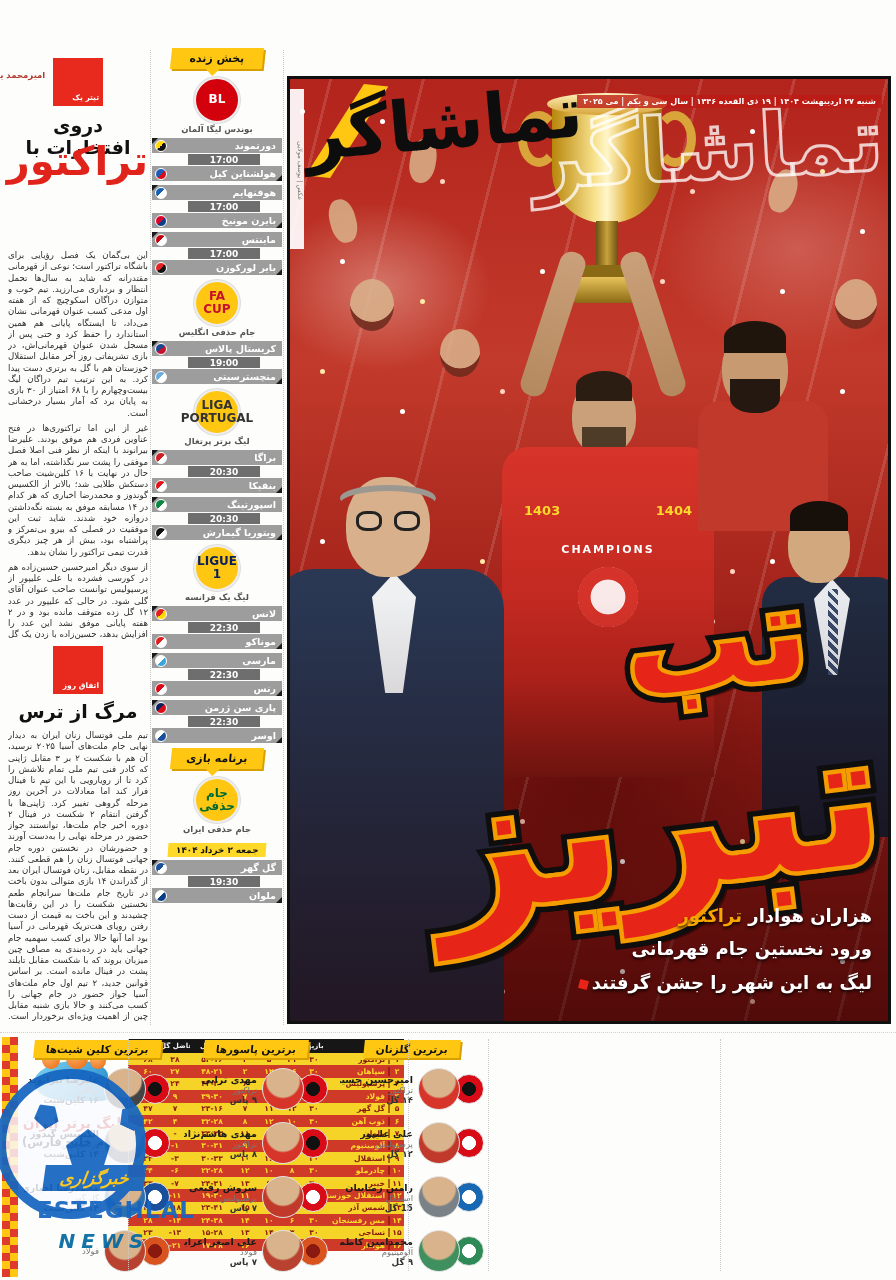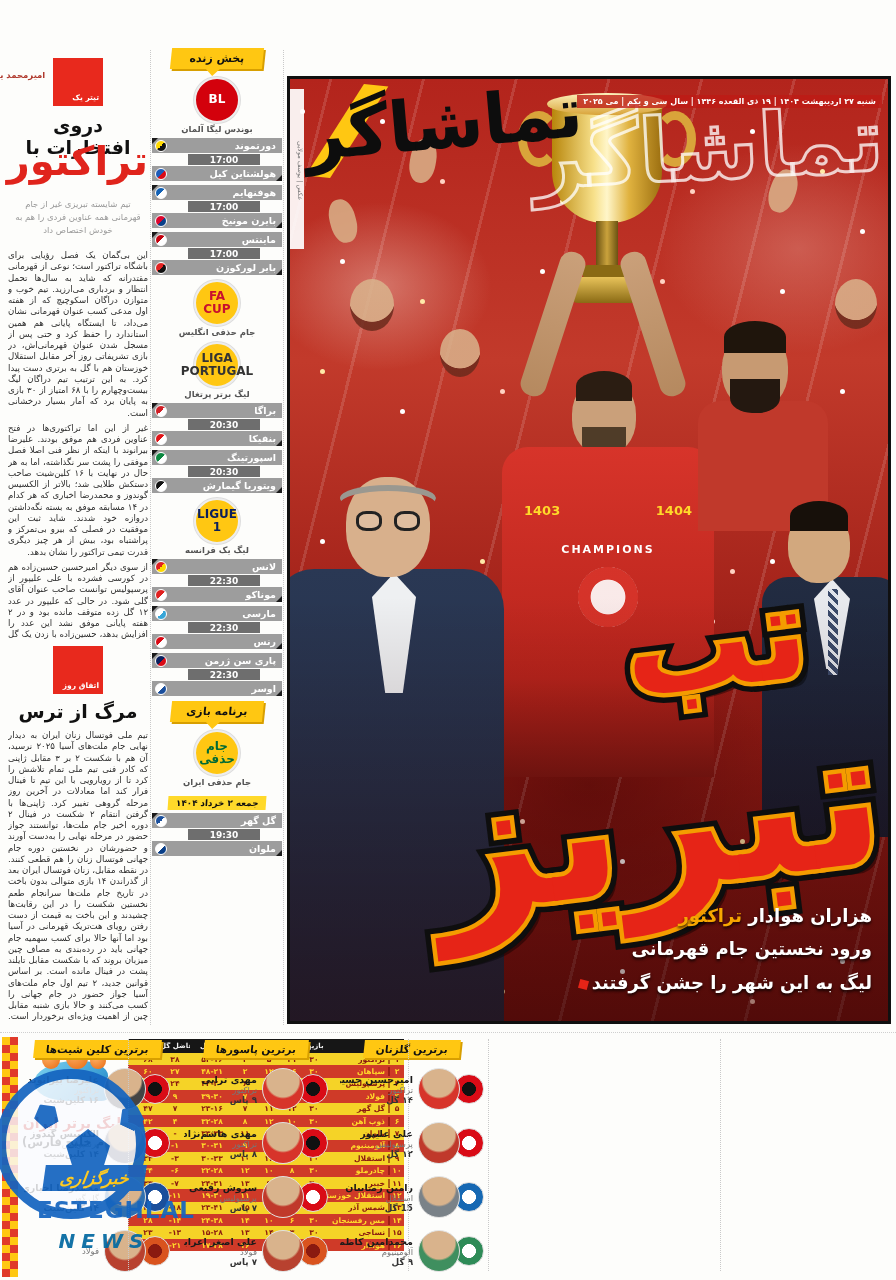--- a/index.html
+++ b/index.html
@@ -161,21 +161,20 @@
   <aside class="left-col">
     <div class="red-box kicker-box">
         <span>تیتر یک</span>
       </div>
     <div class="byline">
       <div class="bn">امیرمحمد یعقوب‌پور</div>
       <div class="br">روزنامه‌نگار</div>
     </div>
     <div class="lead-t1">دروی افتخارات با</div>
     <div class="lead-t2">تراکتور</div>
-    <div class="lead-sub">تیم شایسته تبریزی غیر از جام قهرمانی همه عناوین فردی را هم به خودش اختصاص داد</div>
     <div class="lead-body">
       <p>این بی‌گمان یک فصل رؤیایی برای باشگاه تراکتور است؛ نوعی از قهرمانی مقتدرانه که شاید به سال‌ها تحمل انتظار و بردباری می‌ارزید. تیم خوب و متوازن دراگان اسکوچیچ که از هفته اول مدعی کسب عنوان قهرمانی نشان می‌داد، تا ایستگاه پایانی هم همین استاندارد را حفظ کرد و حتی پس از مسجل شدن عنوان قهرمانی‌اش، در بازی تشریفاتی روز آخر مقابل استقلال خوزستان هم با گل به برتری دست پیدا کرد. به این ترتیب تیم دراگان لیگ بیست‌وچهارم را با ۶۸ امتیاز از ۳۰ بازی به پایان برد که آمار بسیار درخشانی است.</p>
       <p>غیر از این اما تراکتوری‌ها در فتح عناوین فردی هم موفق بودند. علیرضا بیرانوند با اینکه از نظر فنی اصلا فصل موفقی را پشت سر نگذاشته، اما به هر حال در نهایت با ۱۶ کلین‌شیت صاحب دستکش طلایی شد؛ بالاتر از الکسیس گوندوز و محمدرضا اخباری که هر کدام در ۱۴ مسابقه موفق به بسته نگه‌داشتن دروازه خود شدند. شاید ثبت این موفقیت در فصلی که بیرو بی‌تمرکز و پراشتباه بود، بیش از هر چیز دیگری قدرت تیمی تراکتور را نشان بدهد.</p>
       <p>از سوی دیگر امیرحسین حسین‌زاده هم در کورسی فشرده با علی علیپور از پرسپولیس توانست صاحب عنوان آقای گلی شود. در حالی که علیپور در عدد ۱۲ گل زده متوقف مانده بود و در ۲ هفته پایانی موفق نشد این عدد را افزایش بدهد، حسین‌زاده با زدن یک گل به نساجی و ۲ گل به استقلال خوزستان، ۱۴ گله شد و فصل درخشان خودش را با بردن کفش طلا کامل کرد. برای تکمیل این کلکسیون از افتخارات، فقط آقای پاس گل شدن مهدی ترابی کم بود که او هم در نهایت با ثبت ۹ پاس گل این عنوان را به‌دست آورد؛ بالاتر از هم‌تیمی‌اش مهدی هاشم‌نژاد که ۸ پاس گل داده. خلاصه که این عناوین به‌خوبی نشان می‌دهد تراکتور شایستگی بردن جام را داشت.</p>
     </div>
     <div class="red-box event-box">
         <span>اتفاق روز</span>
       </div>
     <div class="event-title">مرگ از ترس</div>
     <div class="event-body">تیم ملی فوتسال زنان ایران به دیدار نهایی جام ملت‌های آسیا ۲۰۲۵ نرسید، آن هم با شکست ۲ بر ۳ مقابل ژاپنی که کادر فنی تیم ملی تمام تلاشش را کرد تا از رویارویی با این تیم تا فینال فرار کند اما معادلات در آخرین روز مرحله گروهی تغییر کرد. ژاپنی‌ها با گرفتن انتقام ۲ شکست در فینال ۲ دوره اخیر جام ملت‌ها، توانستند جواز حضور در مرحله نهایی را به‌دست آورند و حضورشان در نخستین دوره جام جهانی فوتسال زنان را هم قطعی کنند. در نقطه مقابل، زنان فوتسال ایران بعد از گذراندن ۱۴ بازی متوالی بدون باخت در تاریخ جام ملت‌ها سرانجام طعم نخستین شکست را در این رقابت‌ها چشیدند و این باخت به قیمت از دست رفتن رویای هت‌تریک قهرمانی در آسیا بود اما آنها حالا برای کسب سهمیه جام جهانی باید در رده‌بندی به مصاف چین میزبان بروند که با شکست مقابل تایلند پشت در فینال مانده است. بر اساس قوانین جدید، ۲ تیم اول جام ملت‌های آسیا جواز حضور در جام جهانی را کسب می‌کنند و حالا بازی شنبه مقابل چین از اهمیت ویژه‌ای برخوردار است. ژاپن و تایلند به‌صورت مستقیم به جام جهانی رفته‌اند و برنده دیدار رده‌بندی هم خودش را به آنها خواهد رساند. باید دید تیم ملی زنان ایران که خیلی هم سرحال نشان نداده، می‌تواند از پس میزبان بربیاید و با سومین راهی جام جهانی شود یا یک شکست دیگر قرار است در کارنامه فدراسیون به ثبت برسد.</div>
@@ -224,20 +223,31 @@
               <i class="mini" style="background: linear-gradient(135deg, rgb(227, 34, 33) 50%, rgb(17, 17, 17) 50%);"></i>
               <span>بایر لورکوزن</span>
             </div>
           </div>
         </div>
         <div class="league-block">
           <div class="biglogo" style="background: rgb(255, 199, 18);">
             <span style="color: rgb(200, 16, 46);">FA CUP</span>
           </div>
           <div class="league-caption">جام حذفی انگلیس</div>
+          <div class="match">
+            <div class="tbar">
+              <i class="mini" style="background: linear-gradient(135deg, rgb(27, 69, 143) 50%, rgb(196, 18, 46) 50%);"></i>
+              <span>کریستال پالاس</span>
+            </div>
+            <div class="time">19:00</div>
+            <div class="tbar">
+              <i class="mini" style="background: linear-gradient(135deg, rgb(108, 173, 223) 50%, rgb(255, 255, 255) 50%);"></i>
+              <span>منچسترسیتی</span>
+            </div>
+          </div>
         </div>
         <div class="league-block">
           <div class="biglogo" style="background: rgb(255, 199, 18);">
             <span style="color: rgb(51, 51, 51);">LIGA PORTUGAL</span>
           </div>
           <div class="league-caption">لیگ برتر پرتغال</div>
           <div class="match">
             <div class="tbar">
               <i class="mini" style="background: linear-gradient(135deg, rgb(208, 30, 37) 50%, rgb(255, 255, 255) 50%);"></i>
               <span>براگا</span>

